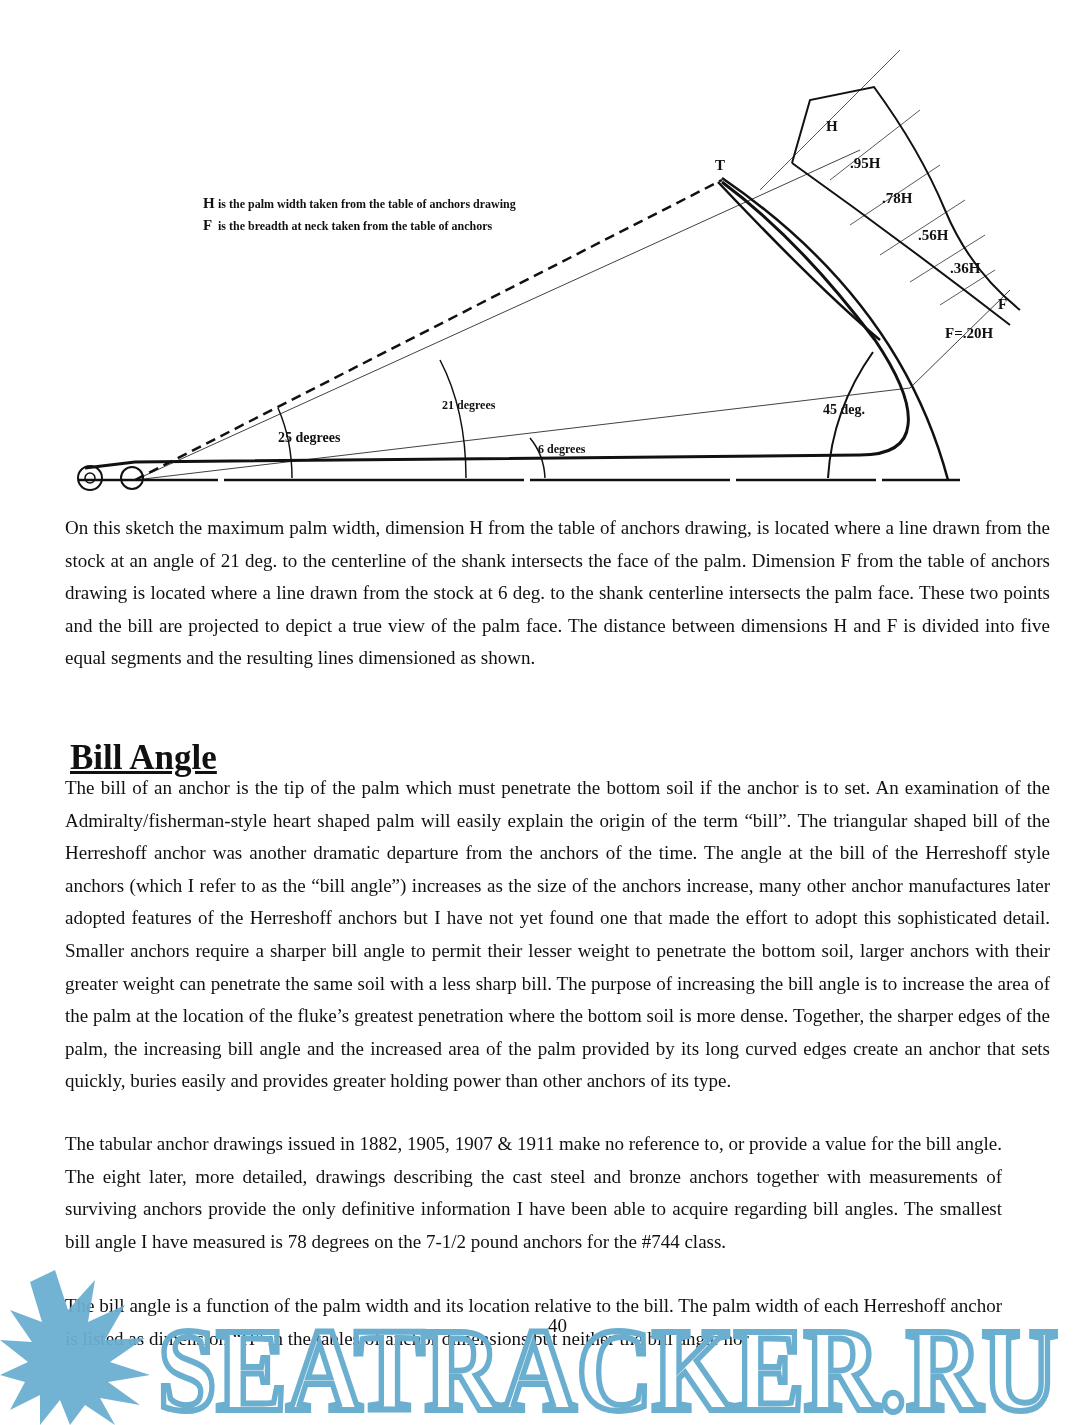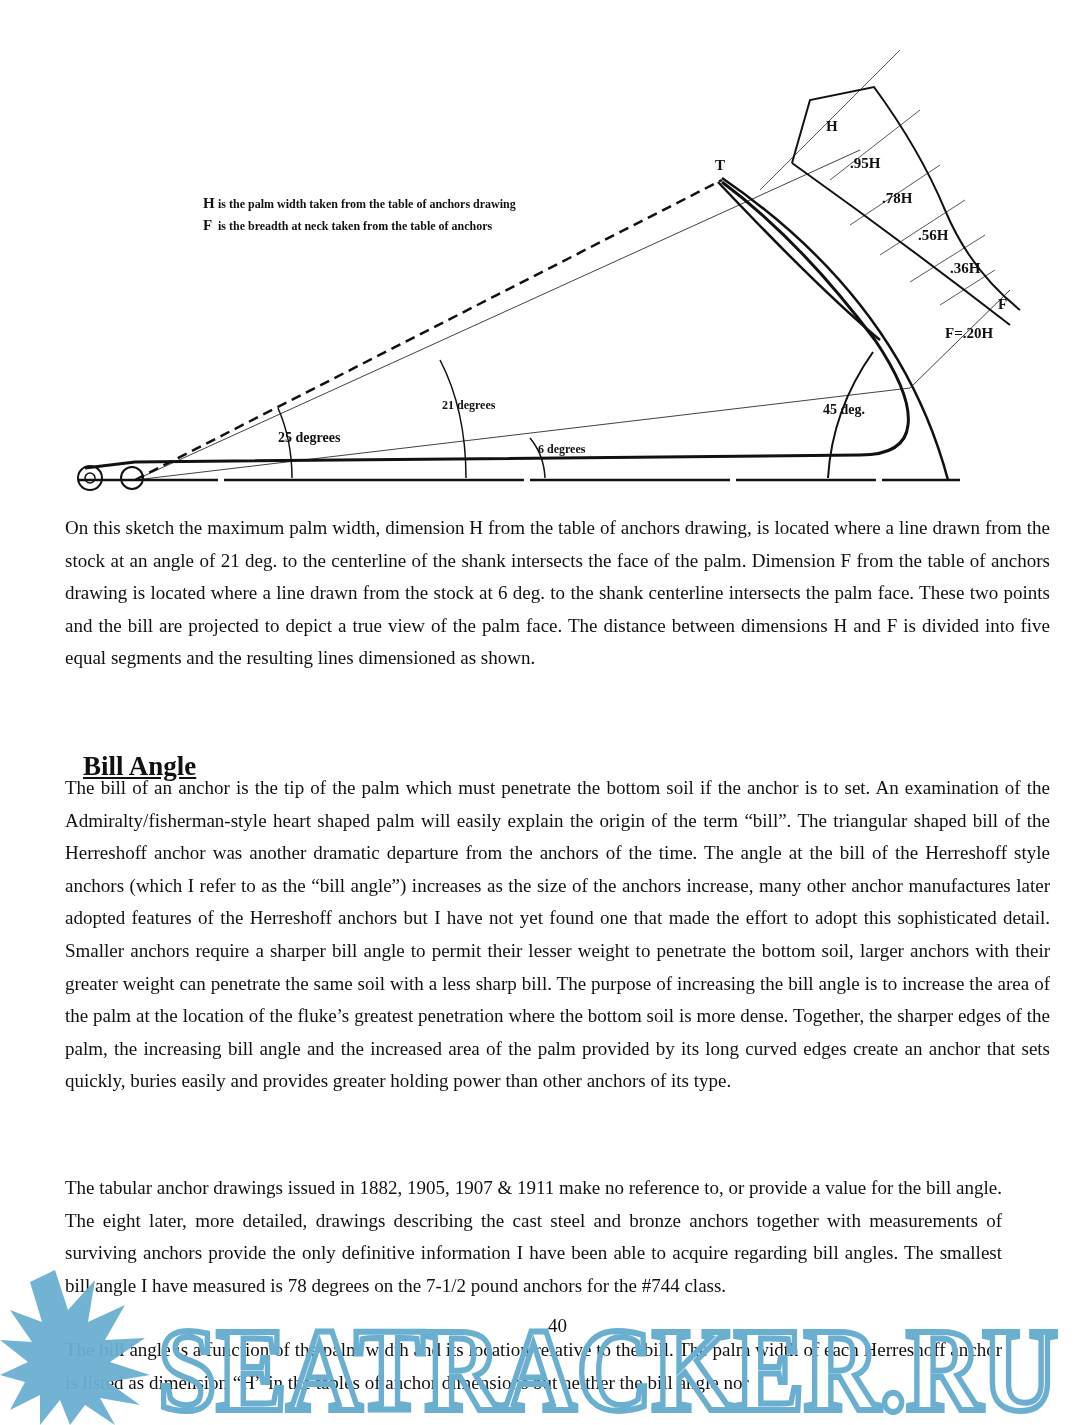--- a/index.html
+++ b/index.html
@@ -1,21 +1,21 @@
 <!DOCTYPE html>
 <html><head>
 <meta charset="utf-8">
 <style>
   html, body { margin:0; padding:0; background:#fff; }
   body { width:1080px; height:1425px; position:relative; overflow:hidden; font-family:"Liberation Serif", serif; color:#111; }
   #figure { position:absolute; left:0; top:0; width:1080px; height:500px; }
   #figure text { font-family:"Liberation Serif", serif; font-weight:bold; fill:#111; }
   .para { position:absolute; left:65px; width:985px; font-size:19px; line-height:32.6px; text-align:justify; margin:0; }
-  .para-narrow { width:937px;margin-top:44px; }
-  #heading { position:absolute; left:65px; top:733px; font-size:27px; font-weight:bold; text-decoration:underline; margin:18px; }
+  .para-narrow { width:937px; }
+  #heading { position:absolute; left:65px; top:733px; font-size:35px; font-weight:bold; text-decoration:underline; margin:5px; }
   #page-num { position:absolute; left:548px; top:1315px; font-size:19px; }
   #watermark { position:absolute; left:0; top:1270px; width:1080px; height:155px; pointer-events:none; }
 </style>
 </head>
 <body>
 
 <svg id="figure" viewBox="0 0 1080 500">
   <g stroke="#111" fill="none">
 
     <line x1="78" y1="480" x2="960" y2="480" stroke-width="2.5" stroke-dasharray="140,6,300,6,200,6"></line>

